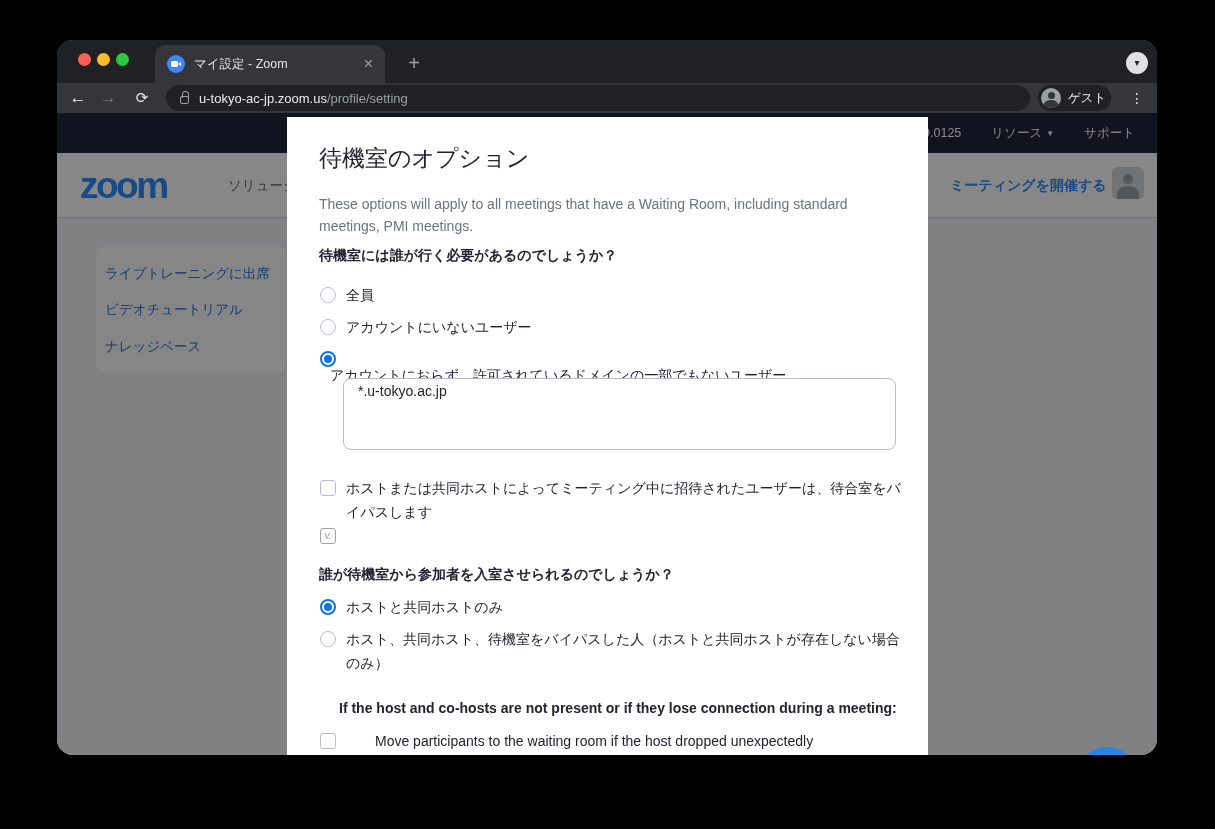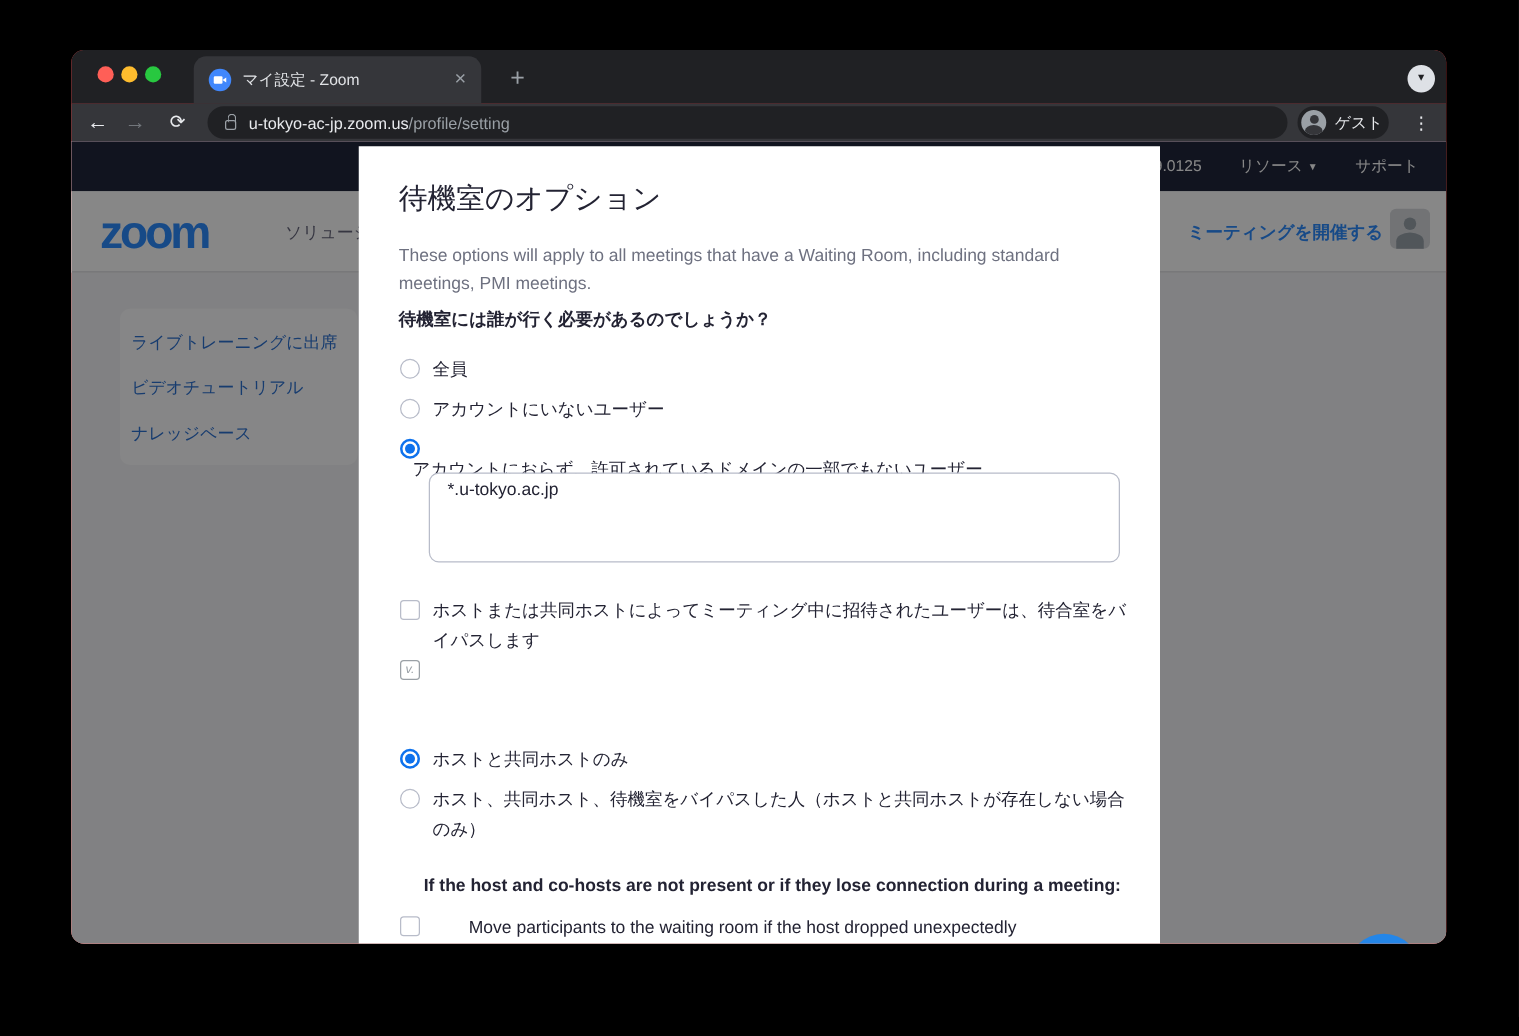--- a/index.html
+++ b/index.html
@@ -1,21 +1,21 @@
 <!DOCTYPE html>
 <html><head>
 <meta charset="utf-8">
 <style>
   * { margin:0; padding:0; box-sizing:border-box; }
   html,body { width:1215px; height:829px; background:#000; overflow:hidden;
     font-family:"Liberation Sans","DejaVu Sans",sans-serif; }
 
   
   #window { position:absolute; left:57px; top:40px; width:1100px; height:715px;
-    border-radius:10px; overflow:hidden; background:#ef4444; }
+    border-radius:16px; overflow:hidden; background:#22c55e; }
 
   
   #tabstrip { position:absolute; left:0; top:0; width:100%; height:43px; background:#202124; }
   .traffic { position:absolute; top:13px; width:13px; height:13px; border-radius:50%; }
   #tl-red { left:21px; background:#ff5f57; }
   #tl-yellow { left:40px; background:#febc2e; }
   #tl-green { left:59px; background:#28c840; }
   #tab { position:absolute; left:98px; top:5px; width:230px; height:38px; background:#35363a;
     border-radius:10px 10px 0 0; display:flex; align-items:center; padding:0 12px; }
   #tab-favicon { width:18px; height:18px; border-radius:50%; background:#4087fc; position:relative; flex:0 0 18px; }
@@ -196,20 +196,21 @@
 
       <textarea id="domain-textarea" spellcheck="false" style="">*.u-tokyo.ac.jp</textarea>
 
       <div class="opt-row" id="bypass-row">
         <div class="checkbox"></div>
         <div class="opt-label wide">ホストまたは共同ホストによってミーティング中に招待されたユーザーは、待合室をバイパスします</div>
       </div>
 
       <div id="v-icon">v.</div>
 
+      <div class="q-label" id="q2-label">誰が待機室から参加者を入室させられるのでしょうか？</div>
 
       <div class="opt-row" id="q2-opt0">
         <div class="radio checked"></div>
         <div class="opt-label">ホストと共同ホストのみ</div>
       </div>
       <div class="opt-row" id="q2-opt1">
         <div class="radio"></div>
         <div class="opt-label wide">ホスト、共同ホスト、待機室をバイパスした人（ホストと共同ホストが存在しない場合のみ）</div>
       </div>
 

